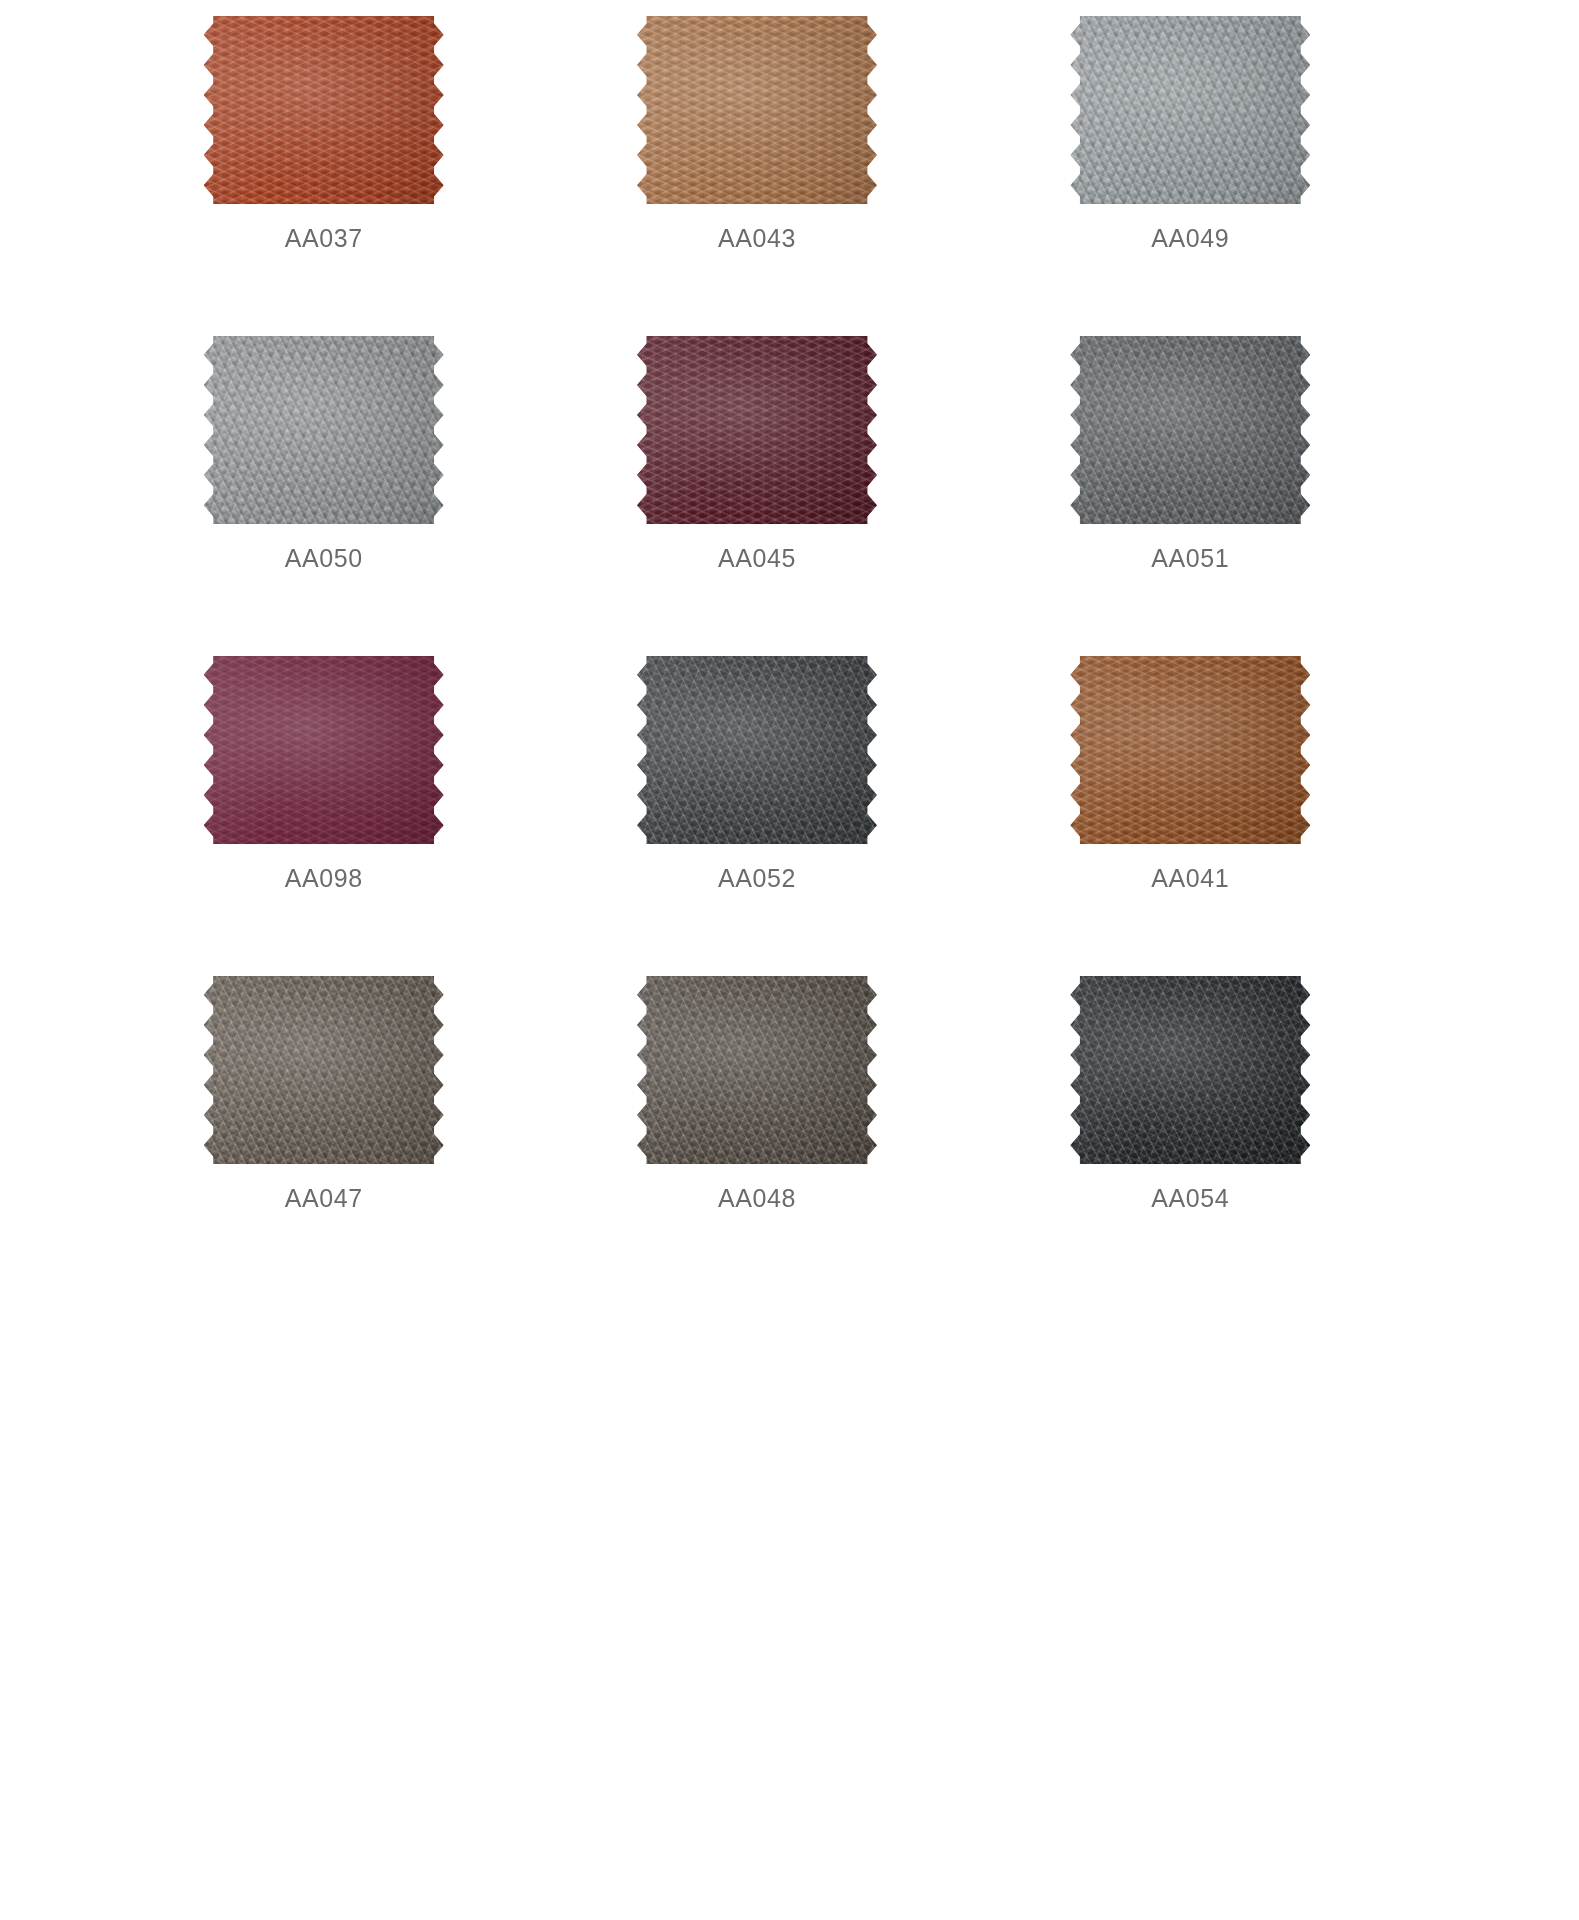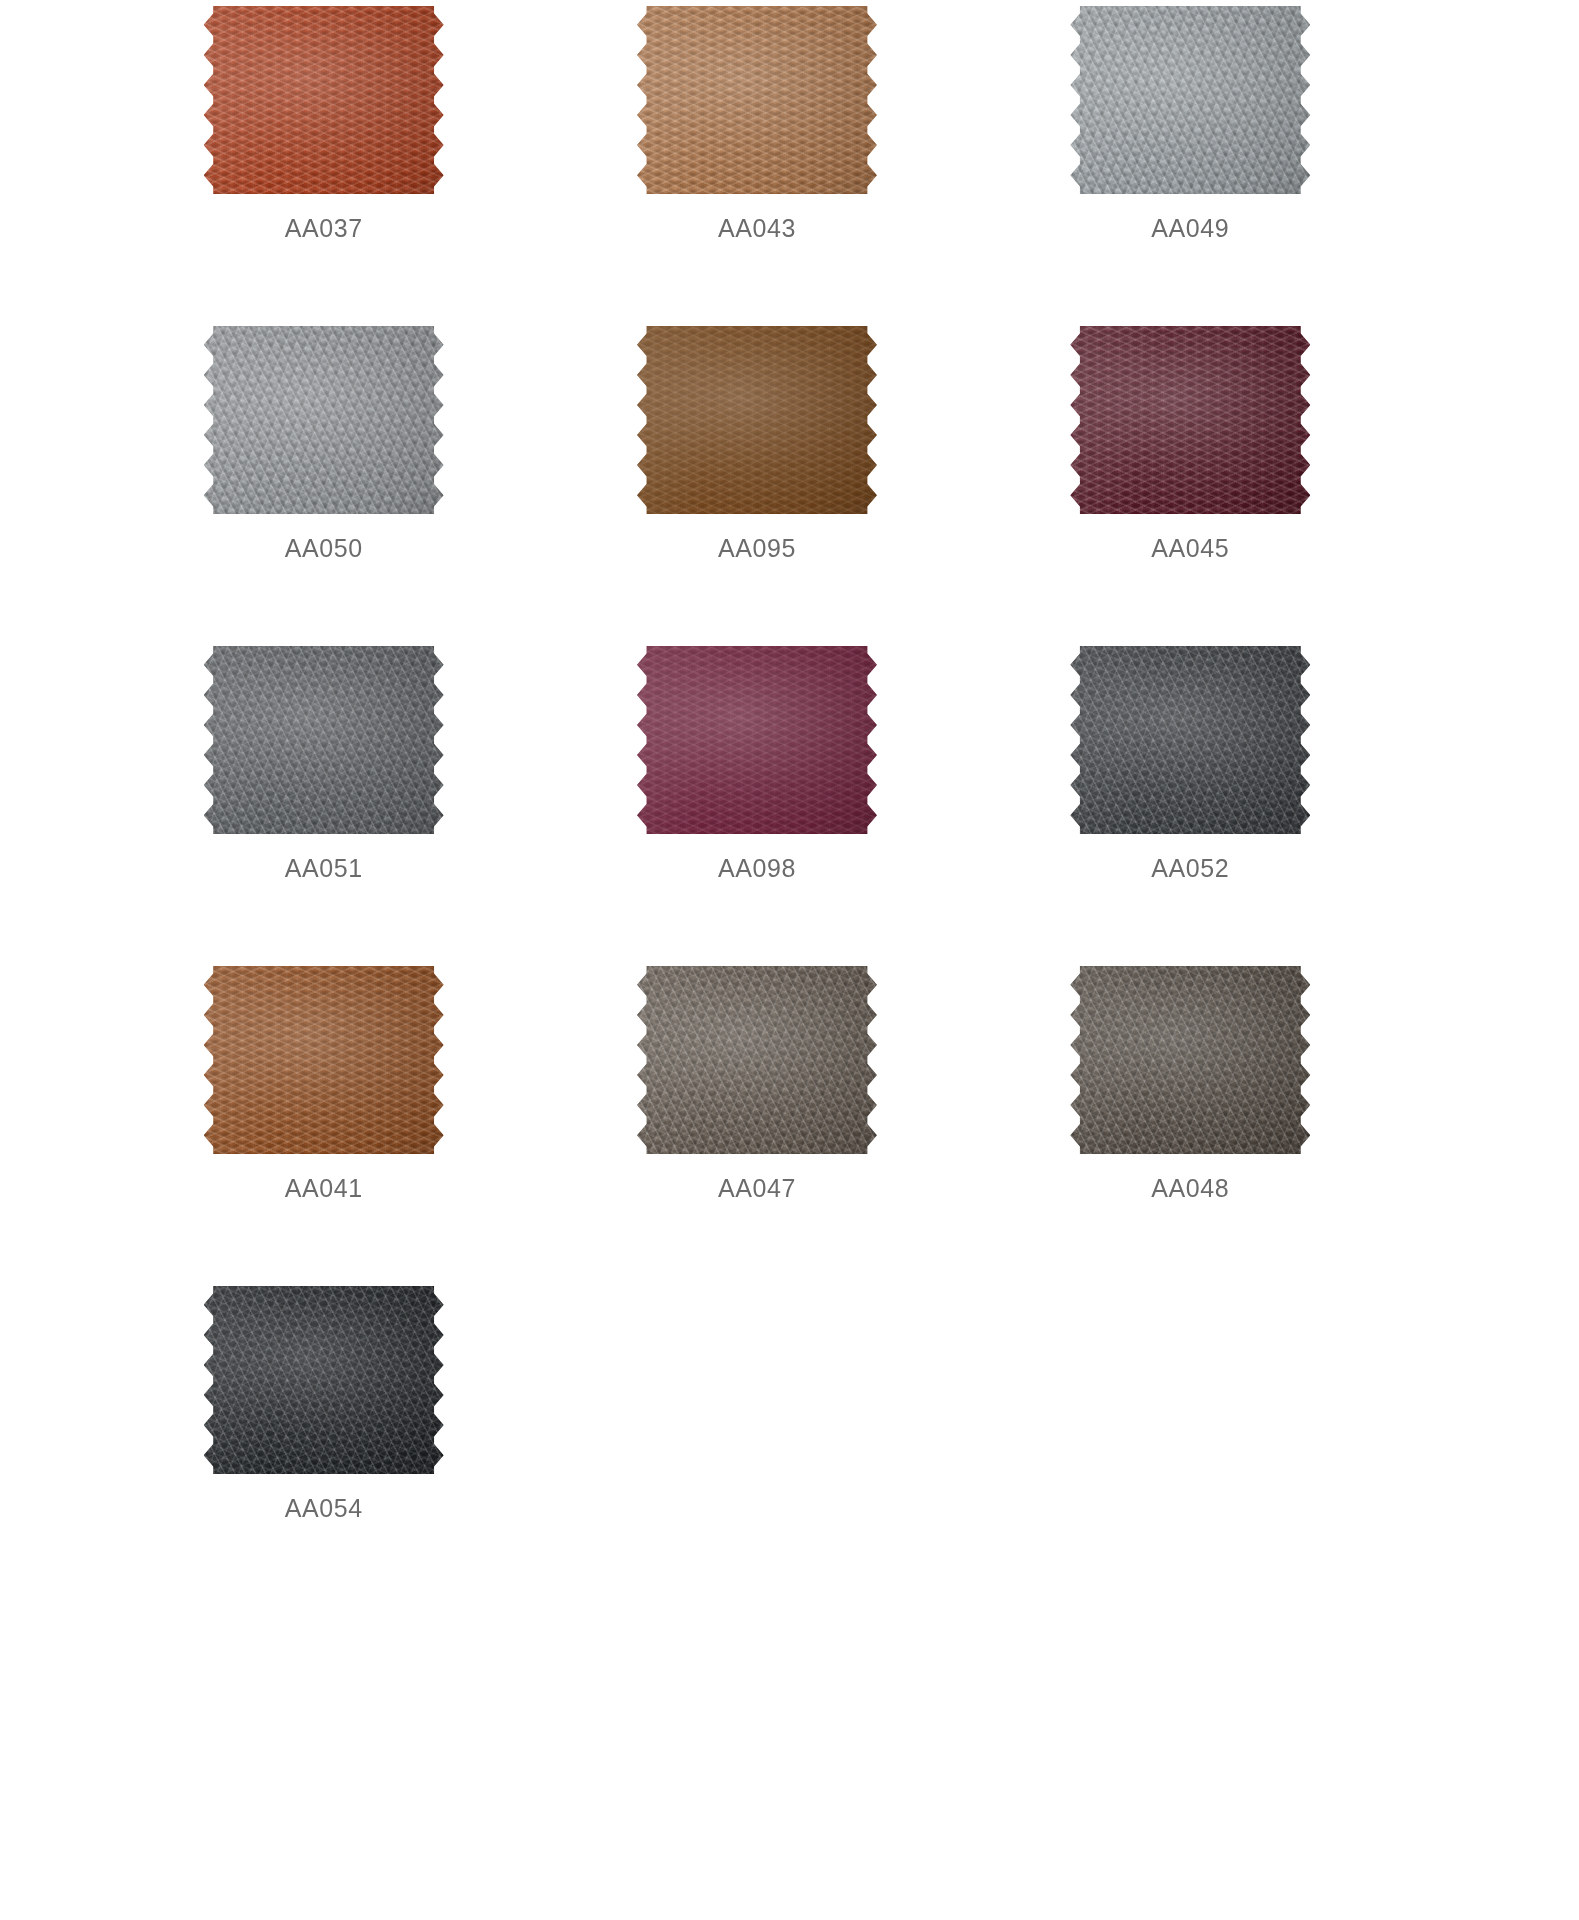--- a/index.html
+++ b/index.html
@@ -30,21 +30,21 @@
     height: 1920px;
     column-gap: 0px;
     row-gap: 0px;
   }
 
   .swatch-cell {
     display: flex;
     flex-direction: column;
     align-items: center;
     justify-content: flex-start;
-    padding-top: 6px;
+    padding-top: 16px;
   }
 
   
   .swatch-chip-wrap {
     position: relative;
     width: 240px;
     height: 188px;
   }
 
   .swatch-chip {
@@ -225,30 +225,20 @@
           <div class="swatch-chip" data-heather="true" data-smooth="false" style="background-color: rgb(156, 160, 163);">
             <div class="knit-texture"></div>
             <div class="knit-heather"></div>
             <div class="knit-shading"></div>
           </div>
         </div>
         <div class="swatch-label">AA050</div>
       </div>
       <div class="swatch-cell">
         <div class="swatch-chip-wrap">
-          <div class="swatch-chip" data-heather="false" data-smooth="true" style="background-color: rgb(121, 73, 30);">
-            <div class="knit-texture"></div>
-            <div class="knit-heather"></div>
-            <div class="knit-shading"></div>
-          </div>
-        </div>
-        <div class="swatch-label">AA095</div>
-      </div>
-      <div class="swatch-cell">
-        <div class="swatch-chip-wrap">
           <div class="swatch-chip" data-heather="false" data-smooth="false" style="background-color: rgb(92, 26, 40);">
             <div class="knit-texture"></div>
             <div class="knit-heather"></div>
             <div class="knit-shading"></div>
           </div>
         </div>
         <div class="swatch-label">AA045</div>
       </div>
       <div class="swatch-cell">
         <div class="swatch-chip-wrap">

